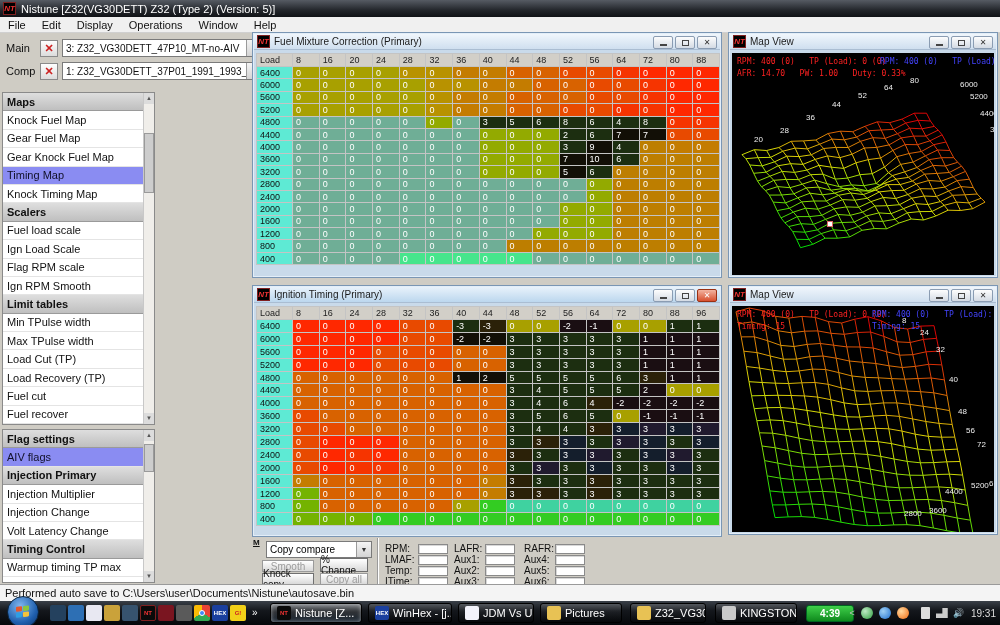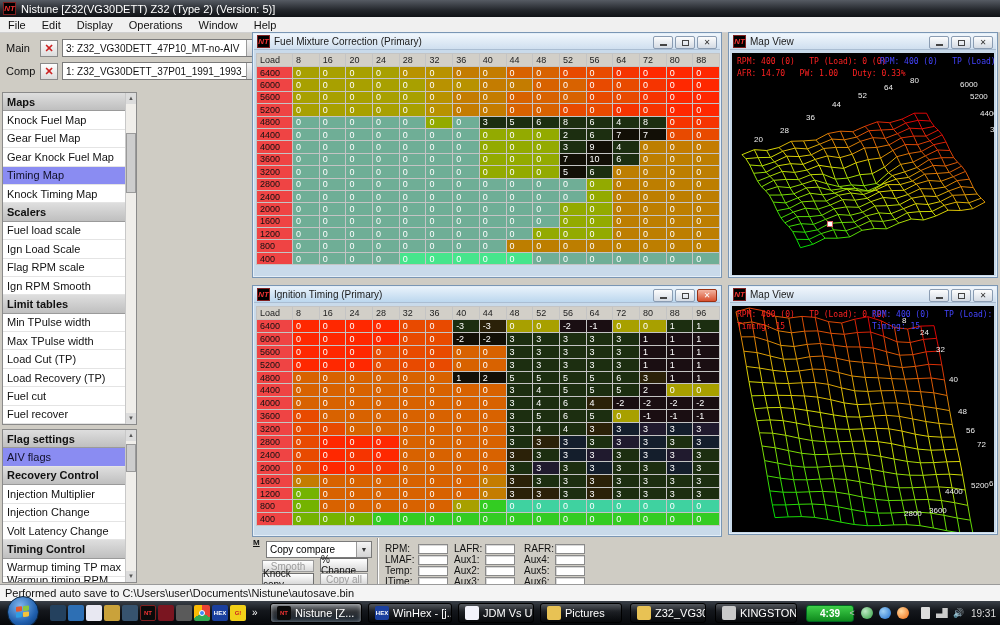--- a/index.html
+++ b/index.html
@@ -12,21 +12,21 @@
   .menubar{position:absolute;left:0;top:17px;width:1000px;height:16px;background:#f0f0f0;border-bottom:1px solid #d0d0d0;display:flex;align-items:center;font-size:11px;color:#111;}
   .menubar span{padding:1px 8px;}
 
   
   .selrow{position:absolute;height:20px;display:flex;align-items:center;font-size:11px;color:#111;}
   .xbtn{width:18px;height:17px;background:linear-gradient(#fefefe,#dcdcdc);border:1px solid #8a8a8a;color:#c22;font-weight:bold;font-size:11px;display:flex;align-items:center;justify-content:center;margin:0 4px;}
   .combo{width:200px;height:18px;background:#fff;border:1px solid #7a7a7a;font-size:10px;display:flex;align-items:center;padding-left:3px;position:relative;white-space:nowrap;overflow:hidden;}
   .combo .arr{position:absolute;right:0;top:0;width:15px;height:100%;background:linear-gradient(#f4f4f4,#d4d4d4);border-left:1px solid #9a9a9a;font-size:7px;display:flex;align-items:center;justify-content:center;color:#333;}
 
   
-  .panel{position:absolute;left:2px;width:135px;background:#fff;border:1px solid #8a8a8a;overflow:hidden;}
+  .panel{position:absolute;left:2px;width:153px;background:#fff;border:1px solid #8a8a8a;overflow:hidden;}
   .lst{position:absolute;left:0;top:0;right:11px;bottom:0;}
   .li{height:18.4px;border-bottom:1px solid #e4e4e4;display:flex;align-items:center;padding-left:4px;font-size:11px;color:#111;background:#fff;}
   .li.hdr{font-weight:bold;background:linear-gradient(#dedede,#bfbfbf);border-bottom:1px solid #9a9a9a;}
   .li.sel-blue{background:linear-gradient(#4da0f5,#1f7ae0);color:#fff;}
   .li.sel-purple{background:#8a8cf2;color:#101028;}
   .sb{position:absolute;right:0;top:0;width:11px;bottom:0;background:#f0eeea;border-left:1px solid #c8c8c8;}
   .sb .ar{position:absolute;left:0;width:10px;height:11px;background:#dcdcdc;color:#555;font-size:6px;text-align:center;line-height:11px;}
   .sb .thumb{position:absolute;left:0;width:10px;background:#cdcdcd;border:1px solid #9a9a9a;}
 
   
@@ -37,21 +37,21 @@
   .wb{width:20px;height:13px;background:linear-gradient(#fdfdfd,#d4dbe4);border:1px solid #8a9cb2;border-radius:2px;display:flex;align-items:center;justify-content:center;}
   .wb .mini{width:7px;height:2px;background:#444;margin-top:5px;}
   .wb .maxi{width:7px;height:6px;border:1px solid #444;}
   .wb.close{font-size:8px;color:#333;}
   .wb.close.red{background:linear-gradient(#f2b3a0,#d8502f);color:#fff;border-color:#9a3012;}
 
   
   .mtbl{position:absolute;border-collapse:collapse;table-layout:fixed;}
   .mtbl td{border:1px solid #c4c4c4;font-size:9px;overflow:hidden;white-space:nowrap;padding:0 0 0 3px;color:#fff;}
   .mtbl td.h{background:#d2cfc8;color:#222;}
-  .mtbl td.l{background:#ef4444;color:#111;margin-left:48px;}
+  .mtbl td.l{background:#5eead4;color:#111;margin-left:48px;}
 
   
   .mcanvas{position:absolute;left:3px;right:3px;background:#000;overflow:hidden;}
   .ov{position:absolute;font-size:8px;white-space:pre;font-family:"DejaVu Sans Mono",monospace;}
   .ov.red{color:#f22;} .ov.blue{color:#44f;} .ov.wht{color:#eee;font-family:"Liberation Sans",sans-serif;}
   .dot{position:absolute;width:4px;height:4px;background:#fff;outline:1px solid #d66;}
 
   
   .btn3d{position:absolute;background:linear-gradient(#ffffff,#d9d9d9);border:1px solid #707070;font-size:10px;display:flex;align-items:center;justify-content:center;color:#111;}
   .btn3d.dis{color:#9b9b9b;border-color:#9a9a9a;}
@@ -134,21 +134,21 @@
     <div class="sb">
       <div class="ar" style="top:0;">▲</div>
       <div class="thumb" style="top:40px;height:60px;"></div>
       <div class="ar" style="bottom:0;">▼</div>
     </div>
   </div>
   <div class="panel" style="top:429px;height:154px;">
     <div class="lst" id="list2">
         <div class="li hdr">Flag settings</div>
         <div class="li sel-purple">AIV flags</div>
-        <div class="li hdr">Recovery Control</div>
+        <div class="li hdr">Injection Primary</div>
         <div class="li">Injection Multiplier</div>
         <div class="li">Injection Change</div>
         <div class="li">Volt Latency Change</div>
         <div class="li hdr">Timing Control</div>
         <div class="li">Warmup timing TP max</div>
         <div class="li">Warmup timing RPM max</div>
       </div>
     <div class="sb">
       <div class="ar" style="top:0;">▲</div>
       <div class="thumb" style="top:14px;height:28px;"></div>

